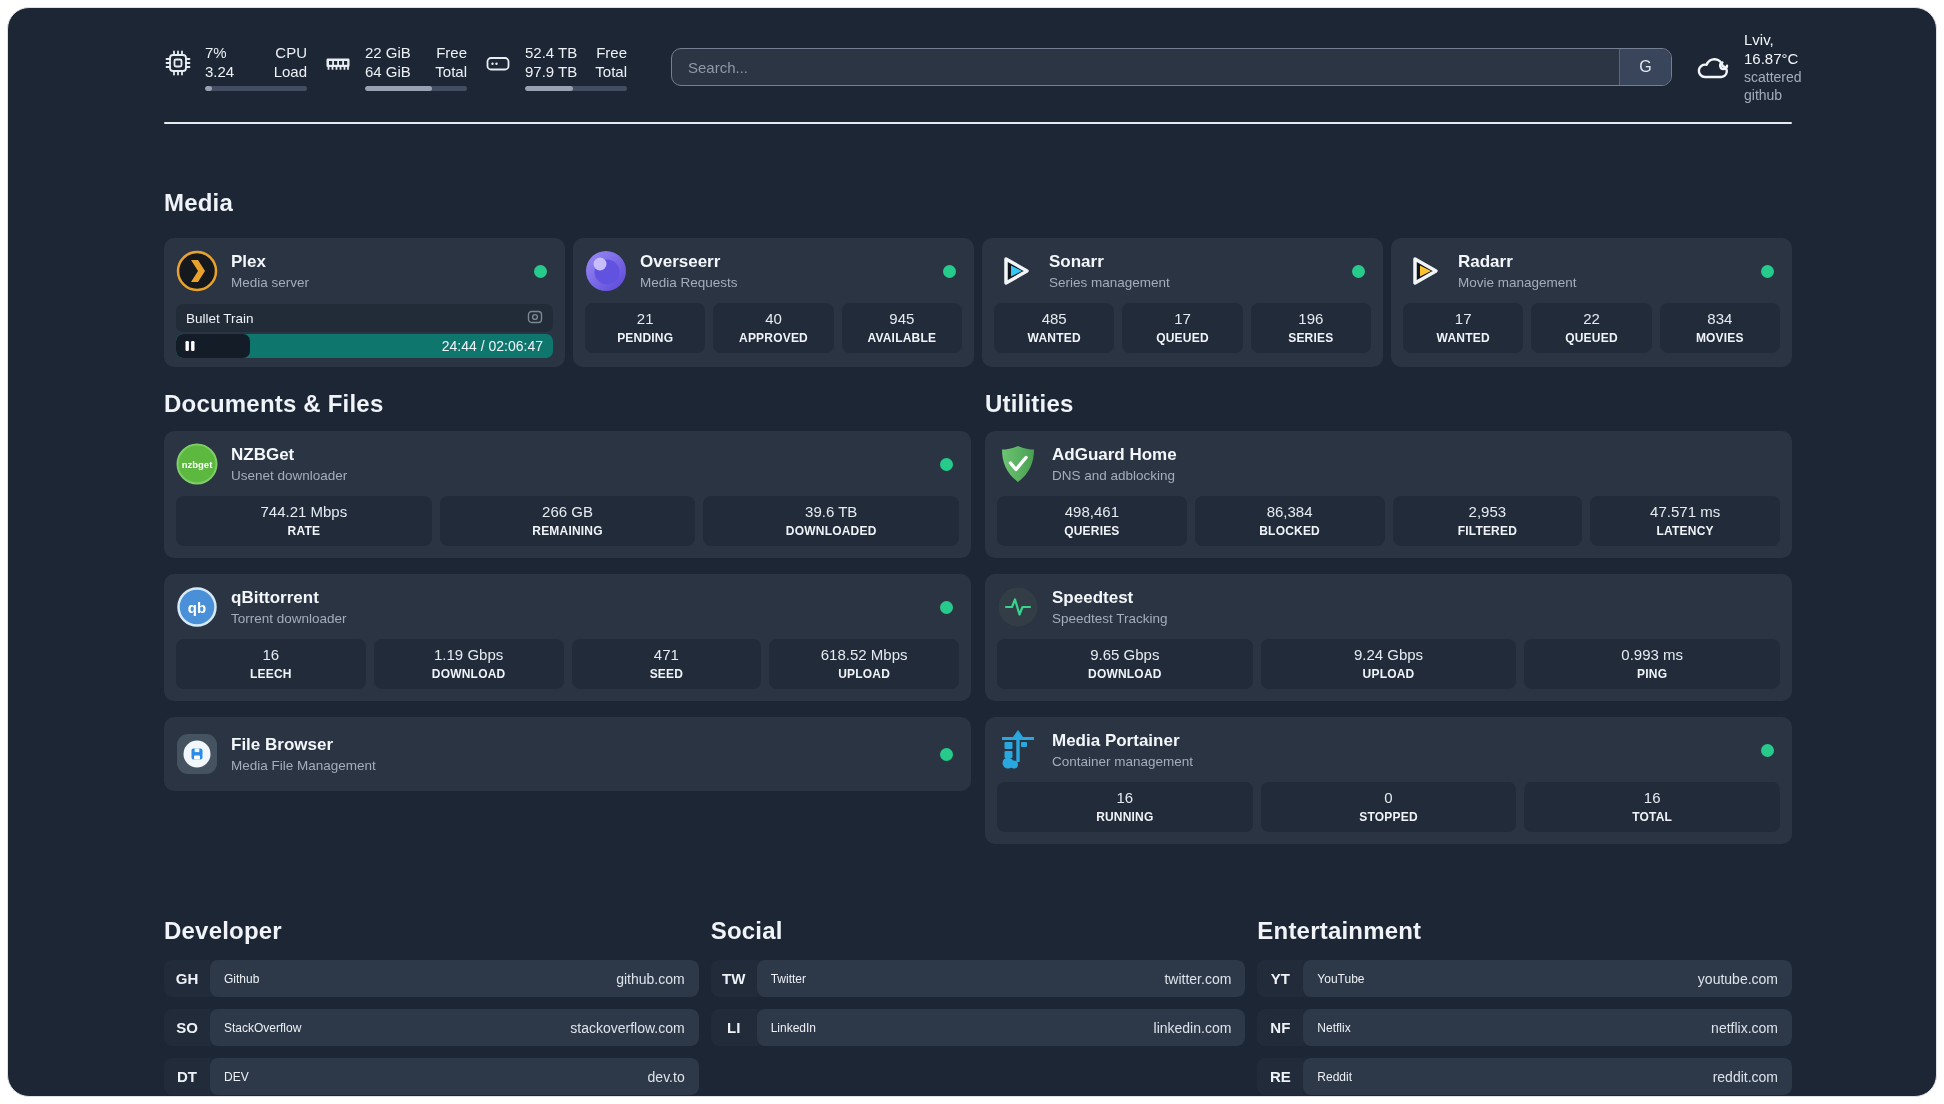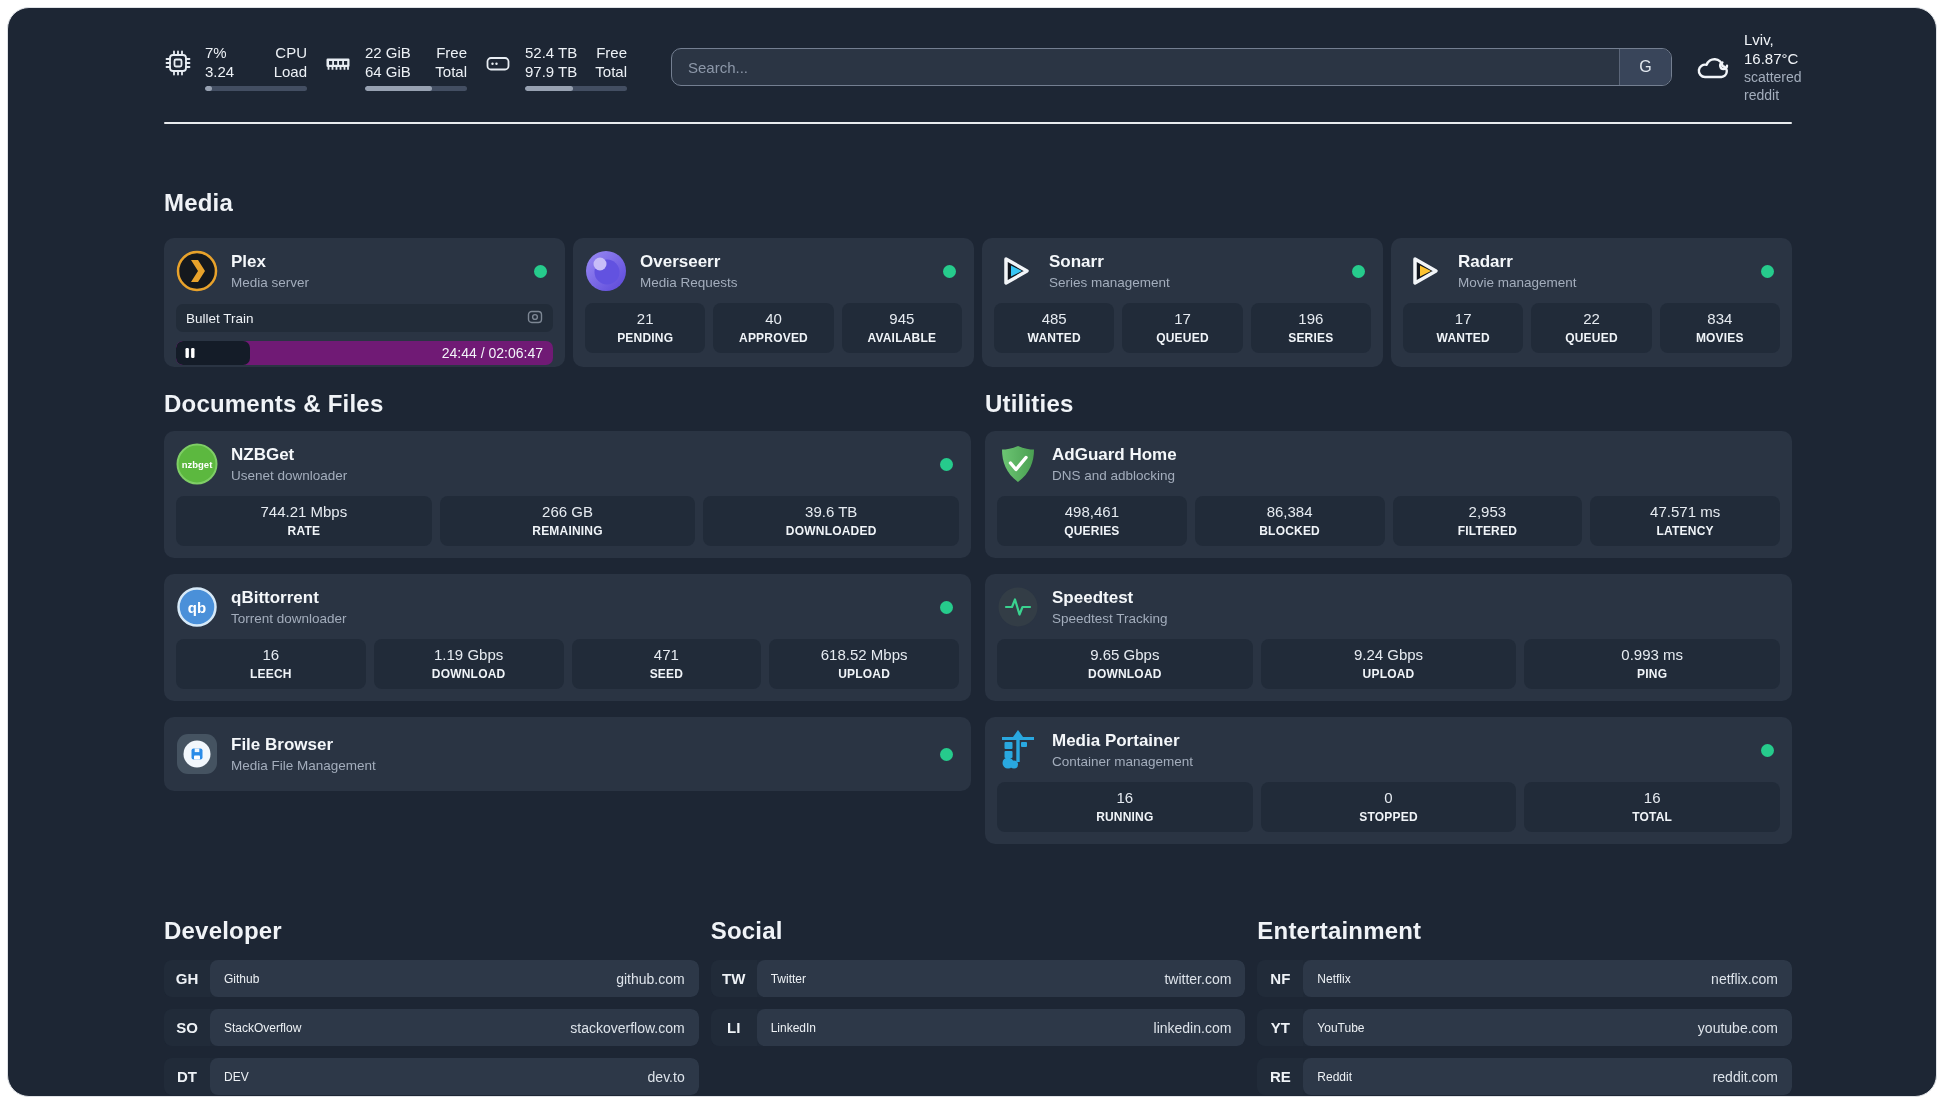--- a/index.html
+++ b/index.html
@@ -44,21 +44,21 @@
   .svc-name{font-size:17px;font-weight:600;color:#f4f7fa;line-height:21px;}
   .svc-desc{font-size:13.5px;color:#a3adbc;line-height:17px;margin-top:2px;}
   .dot{margin-left:auto;width:13px;height:13px;border-radius:50%;background:#26cb8c;flex:0 0 auto;margin-right:6px;}
   .stats-row{display:flex;gap:8px;margin-top:11px;}
   .stat{flex:1;background:#212b39;border-radius:8px;padding:6px 4px;text-align:center;}
   .stat-val{font-size:15px;color:#e6ebf1;line-height:20px;}
   .stat-lab{font-size:12px;font-weight:700;color:#f0f4f8;line-height:17px;margin-top:1px;letter-spacing:.2px;}
 
   
   .np-row{margin-top:12px;background:#222c39;border-radius:7px;height:28px;display:flex;align-items:center;justify-content:space-between;padding:0 10px;font-size:13.5px;color:#eef2f6;}
-  .np-bar{margin-top:9px;position:relative;background:#701a75;border-radius:7px;height:24px;display:flex;align-items:center;overflow:hidden;}
+  .np-bar{margin-top:2px;position:relative;background:#0f766e;border-radius:7px;height:24px;display:flex;align-items:center;overflow:hidden;}
   .np-fill{position:absolute;left:0;top:0;bottom:0;background:#141c28;border-radius:7px;}
   .np-pause{position:relative;margin-left:9px;display:flex;}
   .np-time{position:relative;margin-left:auto;padding-right:10px;font-size:14px;color:#f2f5f9;font-weight:500;}
 
   
   .two-col{display:flex;gap:14px;margin-top:22px;}
   .col{flex:1;display:flex;flex-direction:column;}
   .col h2{margin-bottom:12px;}
   .col .card{margin-bottom:16px;}
   .card.slim{padding:16px 12px;}
@@ -168,21 +168,21 @@
 
     <div class="weather">
       <span class="w-icon">
         <svg viewBox="0 0 38 30" width="38" height="30" fill="none" stroke="#f2f5f9" stroke-width="2.4" stroke-linejoin="round" stroke-linecap="round">
           <path d="M27.5 25H11a6.2 6.2 0 1 1 1.6-12.2A8.3 8.3 0 0 1 28.6 14a5.6 5.6 0 0 1-1.1 11Z"></path>
           <path d="M28.4 10.5a3.4 3.4 0 1 0 4.6 3.3"></path>
         </svg>
       </span>
       <div>
         <div class="w-loc">Lviv, 16.87°C</div>
-        <div class="w-cond">scattered reddit</div>
+        <div class="w-cond">scattered github</div>
       </div>
     </div>
   </header>
 
   <div class="divider"></div>
 
   <section class="media-section">
     <h2 class="sec-title">Media</h2>
     <div class="cards-row">
 
@@ -560,34 +560,34 @@
         <span class="bm-pill">
           <span class="bm-name">LinkedIn</span>
           <span class="bm-url">linkedin.com</span>
         </span>
       </a>
     </div>
 
     <div class="bm-col">
       <h2 class="sec-title">Entertainment</h2>
       <a class="bm-row">
+        <span class="bm-abbr">YT</span>
+        <span class="bm-pill">
+          <span class="bm-name">YouTube</span>
+          <span class="bm-url">youtube.com</span>
+        </span>
+      </a>
+      <a class="bm-row">
         <span class="bm-abbr">NF</span>
         <span class="bm-pill">
           <span class="bm-name">Netflix</span>
           <span class="bm-url">netflix.com</span>
         </span>
       </a>
       <a class="bm-row">
-        <span class="bm-abbr">YT</span>
-        <span class="bm-pill">
-          <span class="bm-name">YouTube</span>
-          <span class="bm-url">youtube.com</span>
-        </span>
-      </a>
-      <a class="bm-row">
         <span class="bm-abbr">RE</span>
         <span class="bm-pill">
           <span class="bm-name">Reddit</span>
           <span class="bm-url">reddit.com</span>
         </span>
       </a>
     </div>
   </div>
 
 </div>

